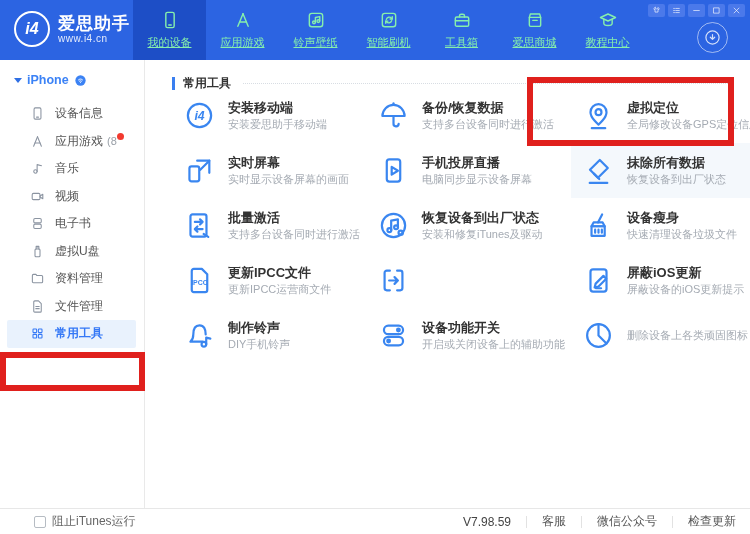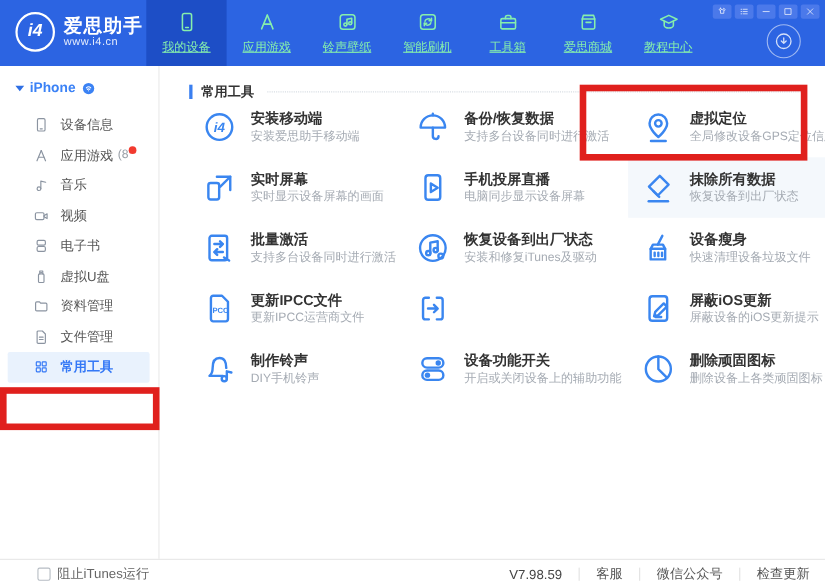--- a/index.html
+++ b/index.html
@@ -510,21 +510,20 @@
      </span>
       </div>
       <div class="tool">
         <span class="icon tool-icon">
           <svg viewBox="0 0 24 24" fill="none" stroke="currentColor" stroke-width="1.7" stroke-linecap="round" stroke-linejoin="round">
             <circle cx="12" cy="12" r="8.8"></circle>
             <path d="M12 12V3.2M12 12l6.2 6.2"></path>
           </svg>
         </span>
         <span class="tool-texts">
-       <div class="tool-title">删除顽固图标</div>
        <div class="tool-sub">删除设备上各类顽固图标</div>
      </span>
       </div>
     </div>
   <div class="annotation ann-vloc"></div>
 </div>
 
 <div class="app-footer">
   <div class="chk-wrap">
     <span class="checkbox"></span>

